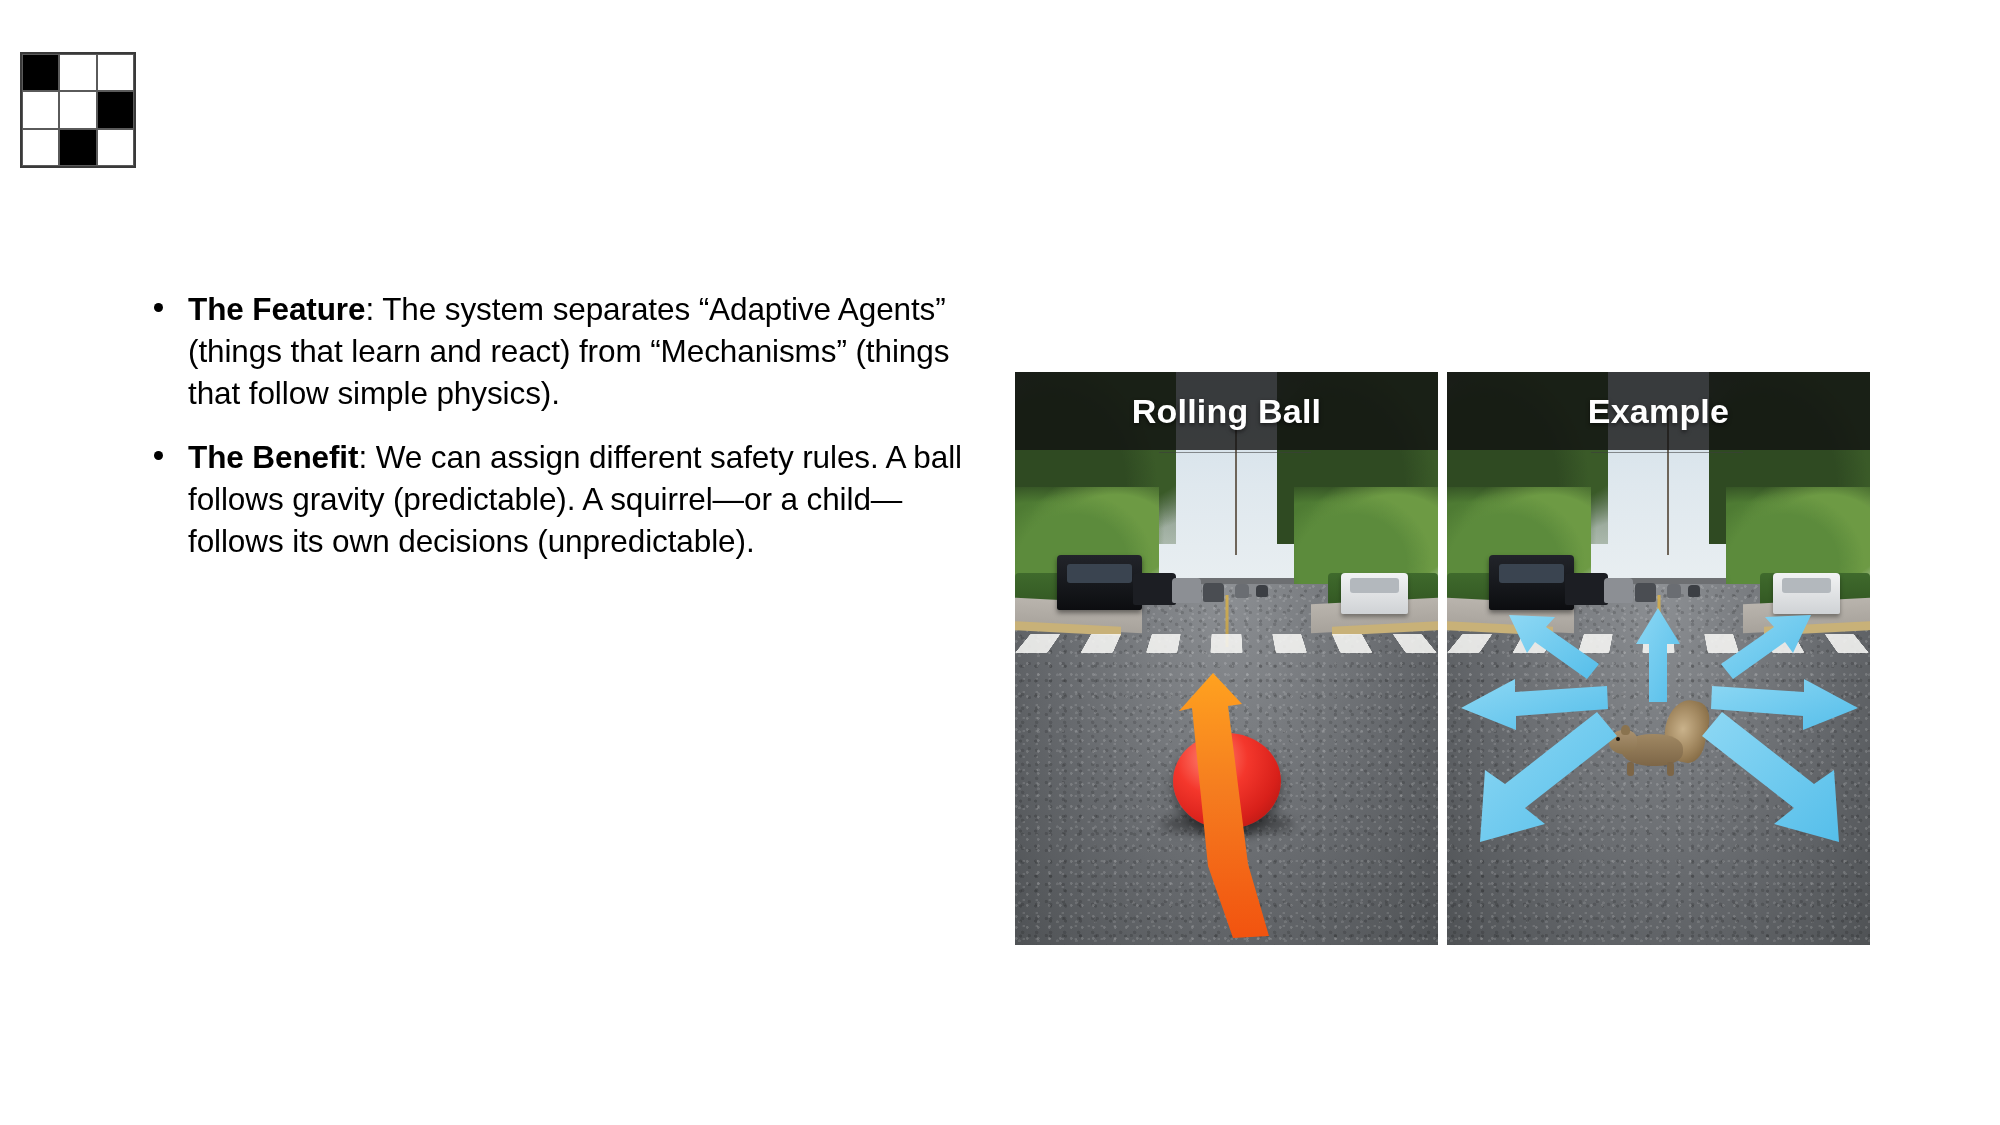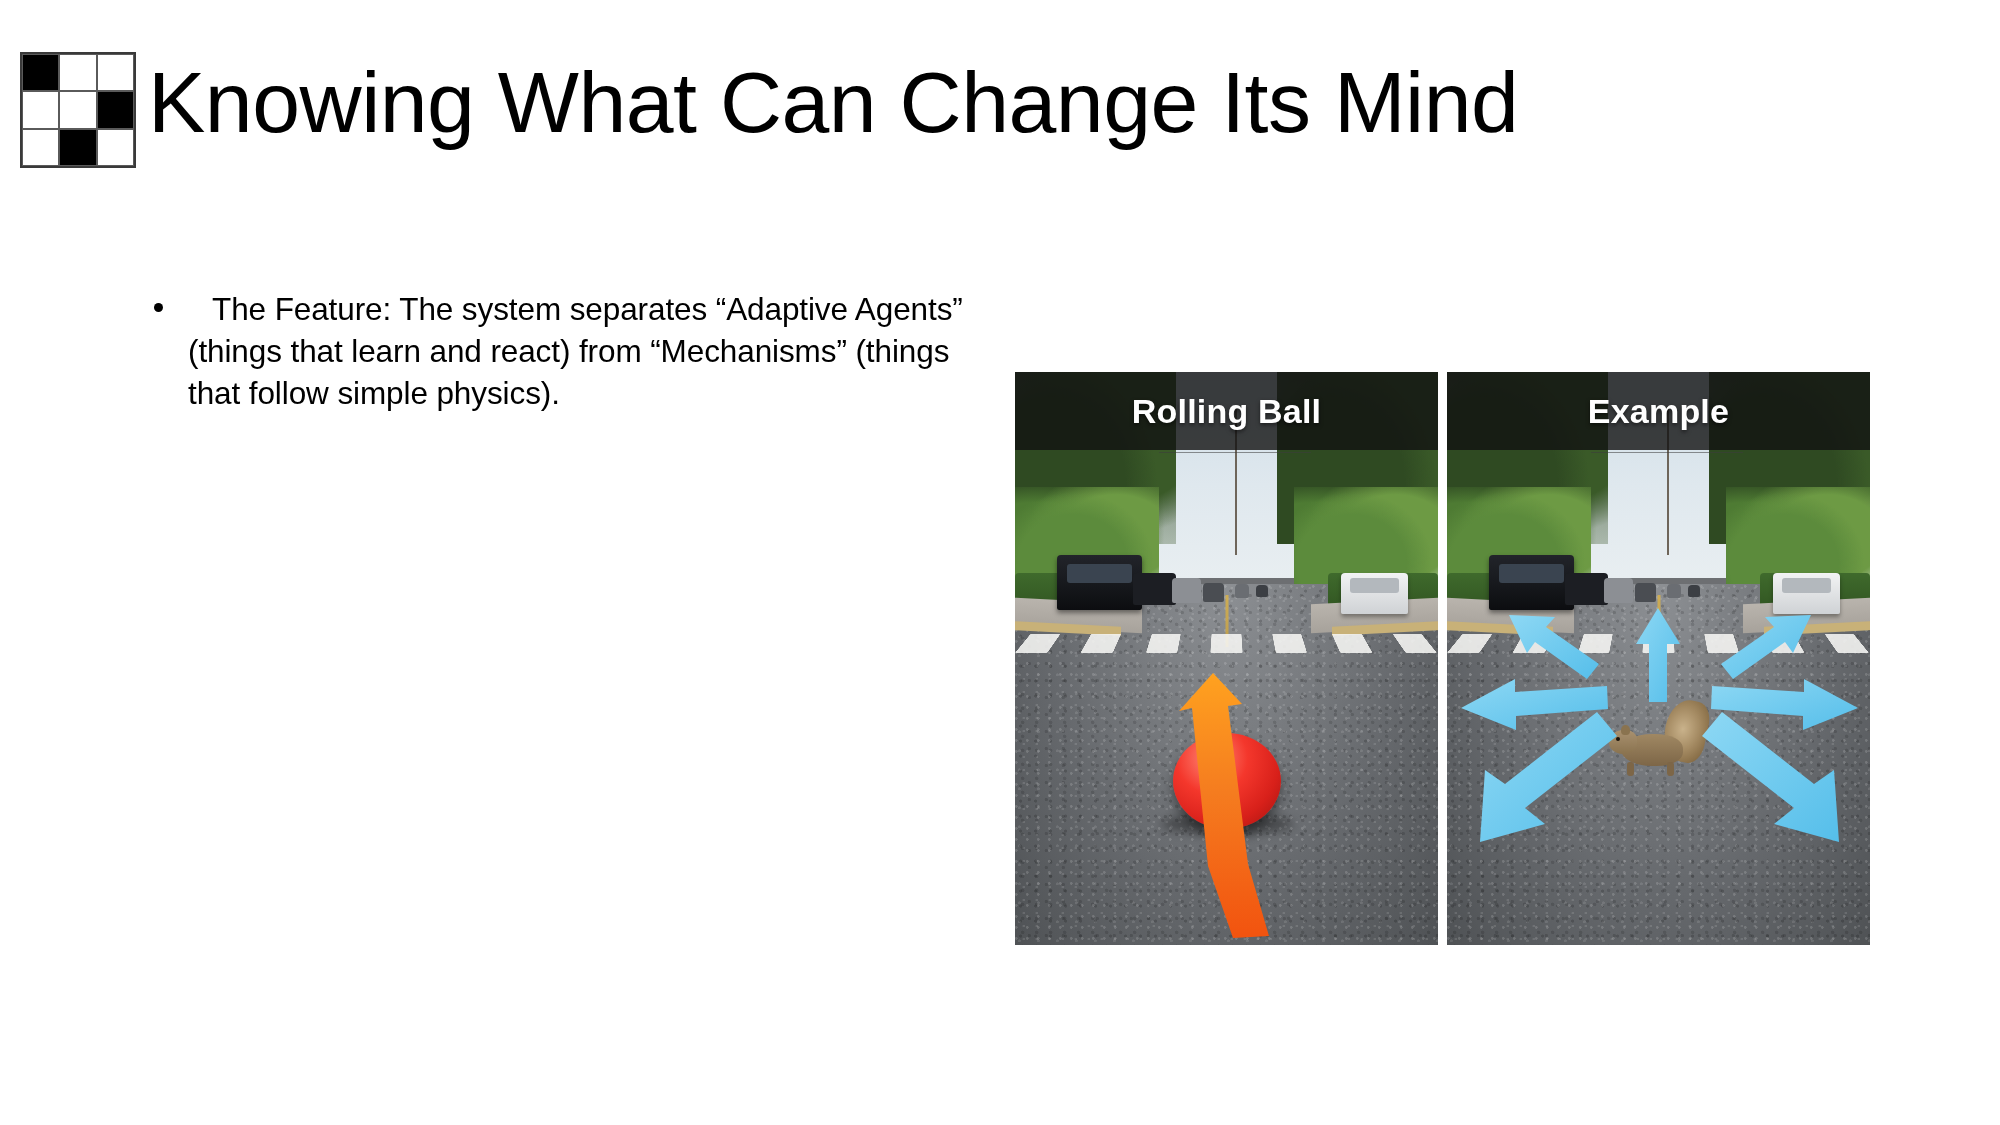--- a/index.html
+++ b/index.html
@@ -80,21 +80,21 @@
   .bullet:last-child { margin-bottom: 0; }
   .bullet-dot {
     position: absolute;
     left: 14px;
     top: 15px;
     width: 9px;
     height: 9px;
     border-radius: 50%;
     background: #000000;
   }
-  .bullet .lead { font-weight: normal; margin-left: 24px; }
+  .bullet .lead { font-weight: bold; }
 
   
   .figures {
     position: absolute;
     left: 1015px;
     top: 372px;
     width: 855px;
     height: 573px;
     display: flex;
     gap: 9px;
@@ -386,31 +386,34 @@
       <div class="logo-cell on"></div>
       <div class="logo-cell"></div>
       <div class="logo-cell"></div>
       <div class="logo-cell"></div>
       <div class="logo-cell"></div>
       <div class="logo-cell on"></div>
       <div class="logo-cell"></div>
       <div class="logo-cell on"></div>
       <div class="logo-cell"></div>
     </div>
-    <div class="slide-title">Knowing What Can Change Its Mind</div>
   </div>
 
   <div class="bullets">
 
     <div class="bullet">
       <span class="bullet-dot"></span>
       <span class="lead">The Feature</span><span>: The system separates “Adaptive Agents” (things that learn and react) from “Mechanisms” (things that follow simple physics).</span>
     </div>
 
 
+    <div class="bullet">
+      <span class="bullet-dot"></span>
+      <span class="lead">The Benefit</span><span>: We can assign different safety rules. A ball follows gravity (predictable). A squirrel—or a child—follows its own decisions (unpredictable).</span>
+    </div>
 
   </div>
 
   <div class="figures">
 
     <div class="figure">
       <div class="scene">
         <div class="sky"></div>
         <div class="canopy-l"></div>
         <div class="canopy-r"></div>

